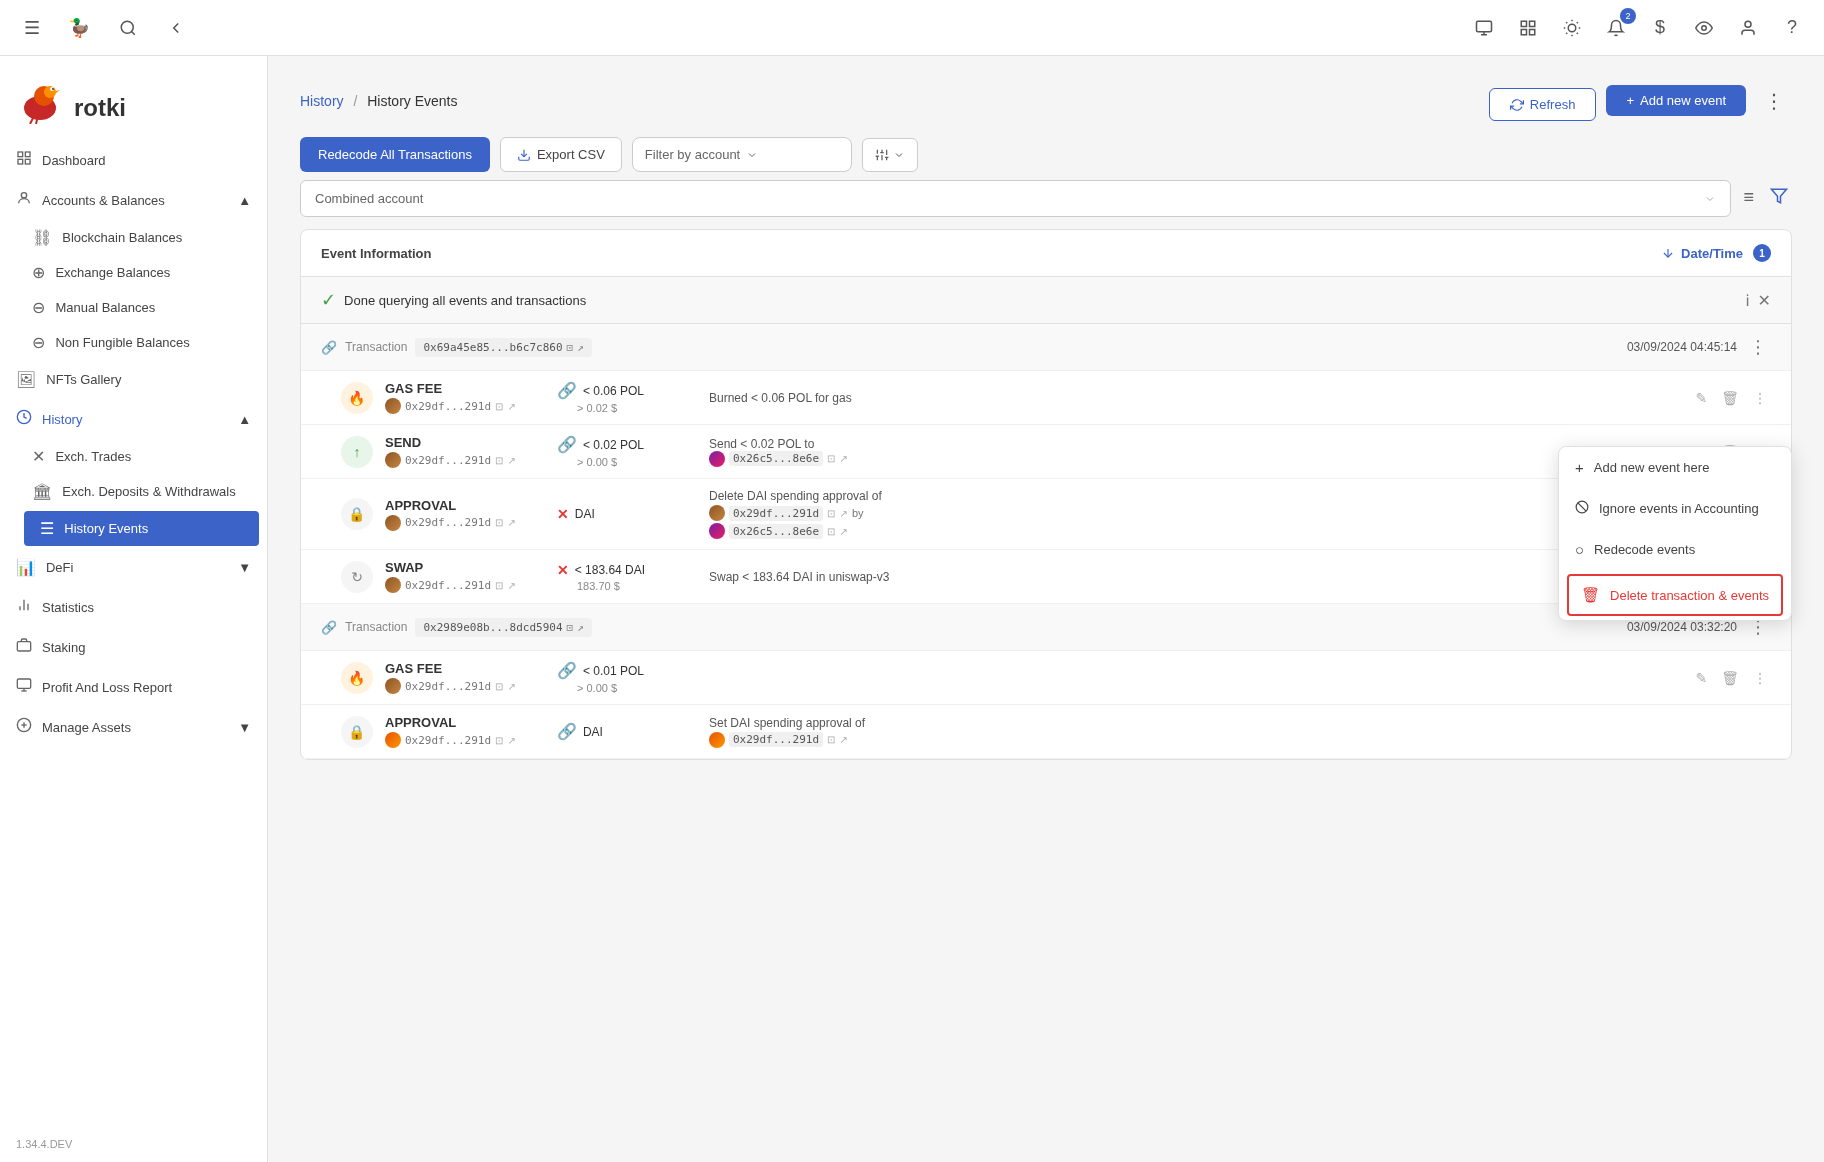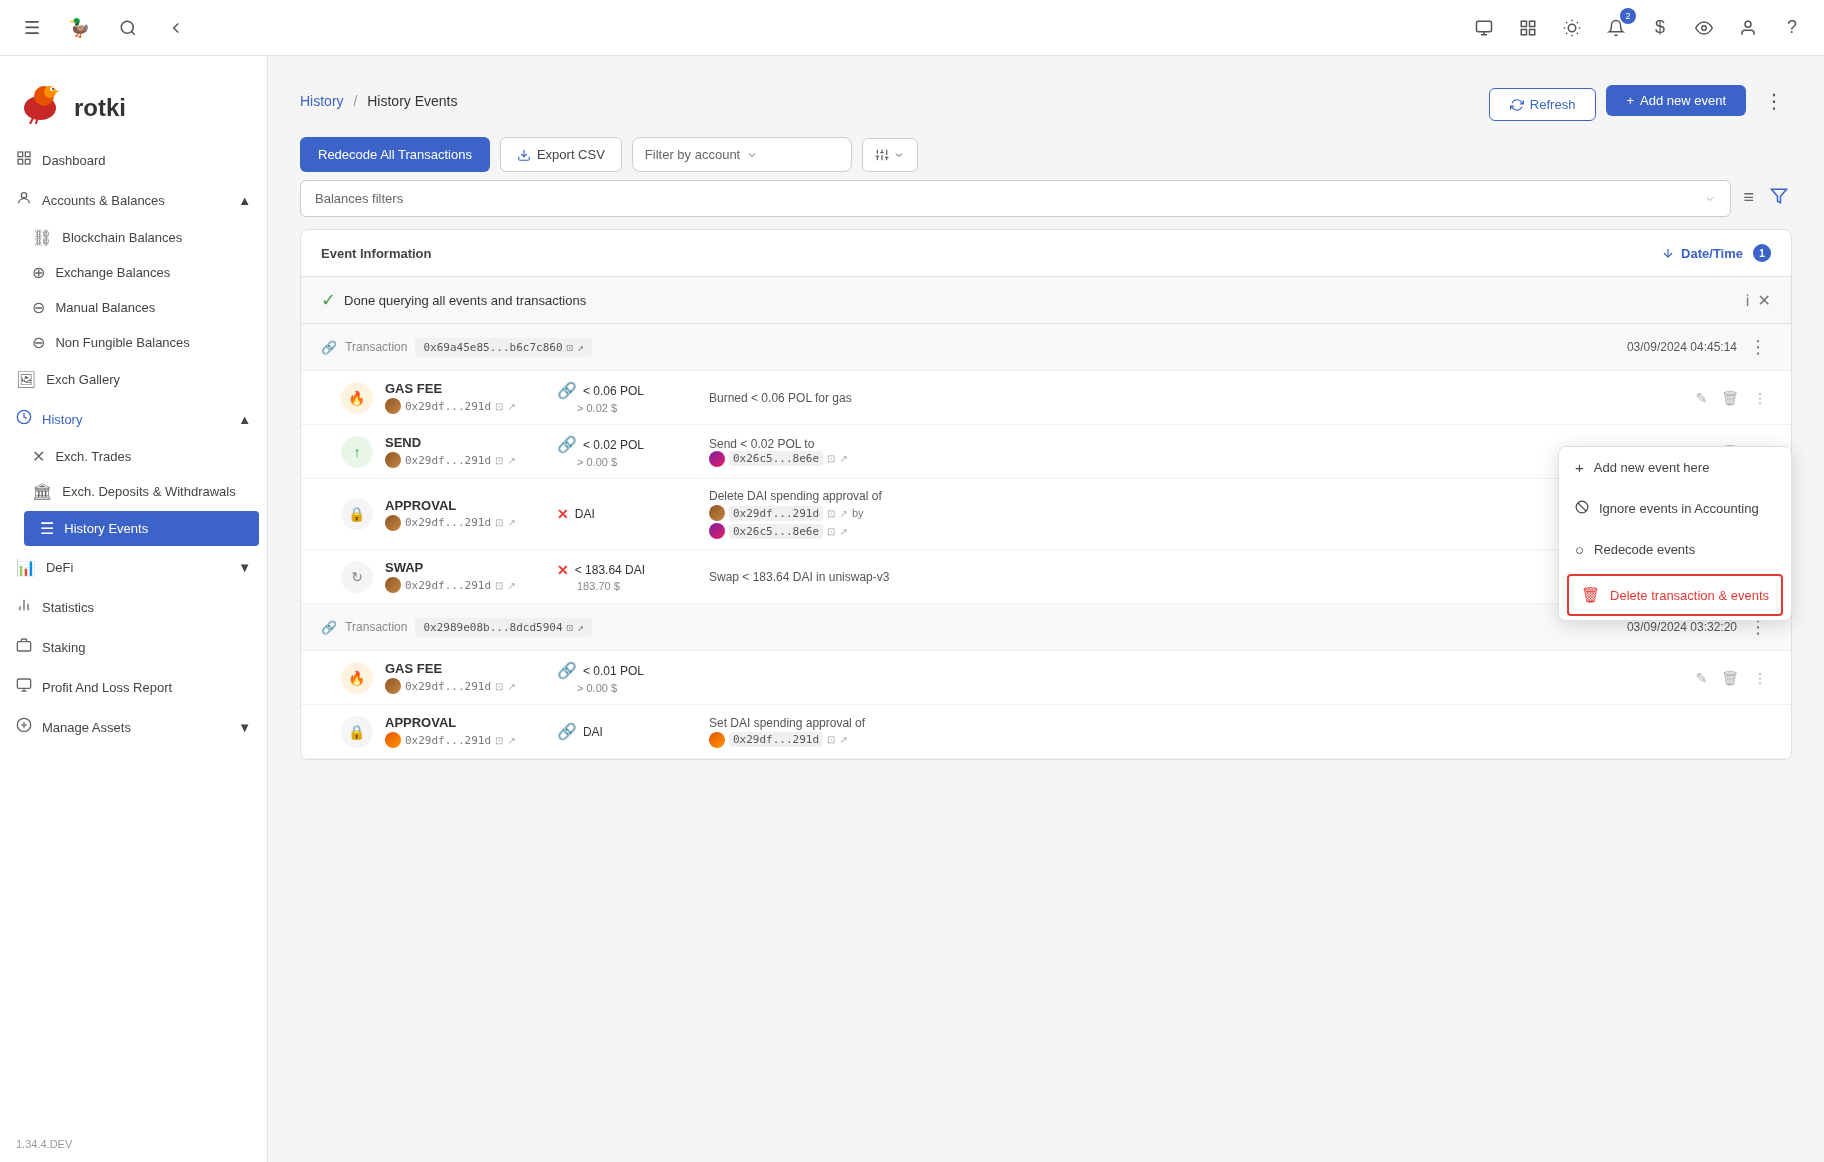--- a/index.html
+++ b/index.html
@@ -334,21 +334,21 @@
           <span>Manual Balances</span>
         </div>
         <div class="nav-item">
           <span class="nav-icon">⊖</span>
           <span>Non Fungible Balances</span>
         </div>
       </div>
 
       <div class="nav-item">
         <span class="nav-icon">🖼</span>
-        <span>Exch Gallery</span>
+        <span>NFTs Gallery</span>
       </div>
 
       <div class="nav-group-header">
         <div style="display:flex;align-items:center;gap:10px;">
           <span class="nav-icon">
             <svg width="16" height="16" viewBox="0 0 24 24" fill="none" stroke="#3b63c8" stroke-width="2">
                 <circle cx="12" cy="12" r="10"></circle>
                 <polyline points="12 6 12 12 16 14"></polyline>
               </svg>
           </span>
@@ -483,21 +483,21 @@
                 <line x1="17" y1="16" x2="23" y2="16"></line>
               </svg>
             <svg width="12" height="12" viewBox="0 0 24 24" fill="none" stroke="currentColor" stroke-width="2">
                 <polyline points="6 9 12 15 18 9"></polyline>
               </svg>
           </div>
         </div>
 
         <div class="filter-bar">
           <div class="combined-filter-input">
-            <span>Balances filters</span>
+            <span>Combined account</span>
             <svg width="12" height="12" viewBox="0 0 24 24" fill="none" stroke="#aaa" stroke-width="2">
                 <polyline points="6 9 12 15 18 9"></polyline>
               </svg>
           </div>
           <div class="filter-bar-icons">
             <span class="filter-bar-icon">≡</span>
             <span class="filter-bar-icon" style="color:#3b63c8;">
               <svg width="18" height="18" viewBox="0 0 24 24" fill="none" stroke="#3b63c8" stroke-width="2">
                   <polygon points="22 3 2 3 10 12.46 10 19 14 21 14 12.46 22 3"></polygon>
                 </svg>

